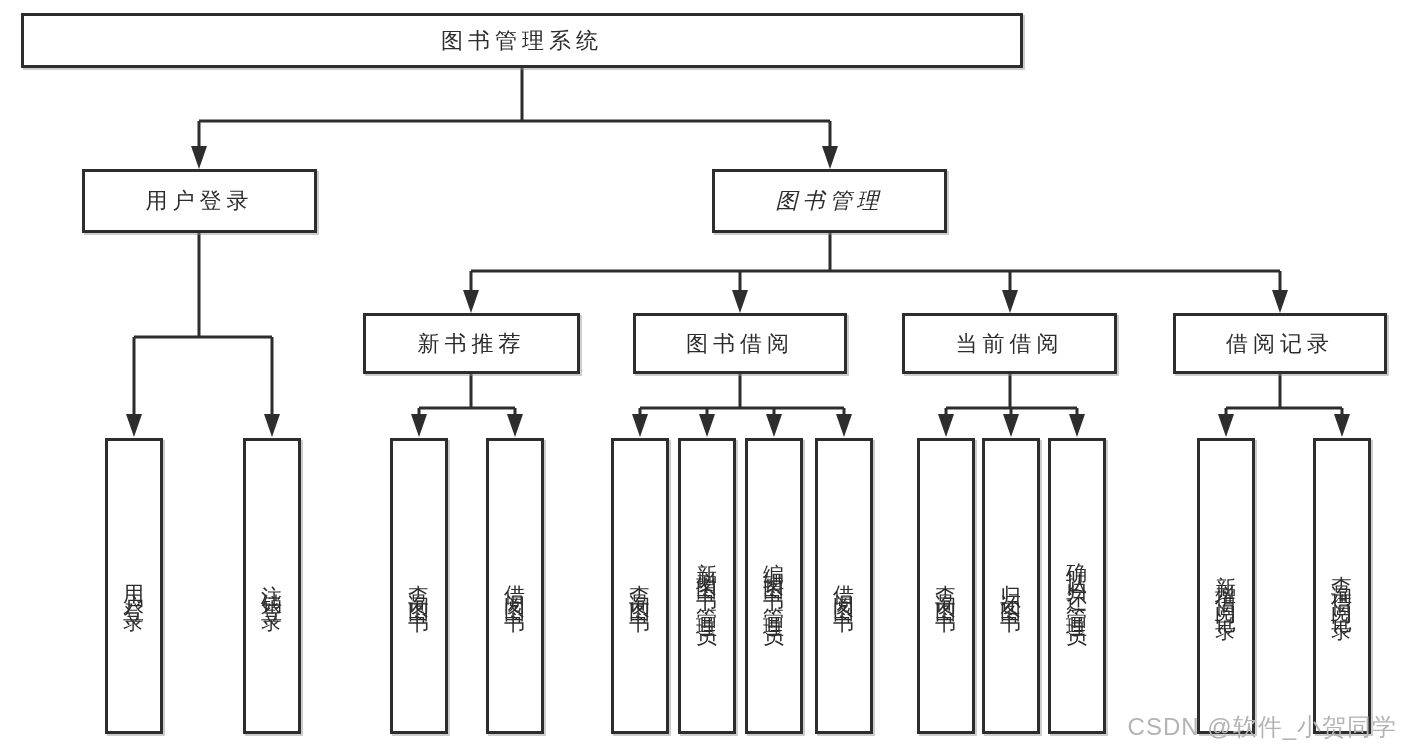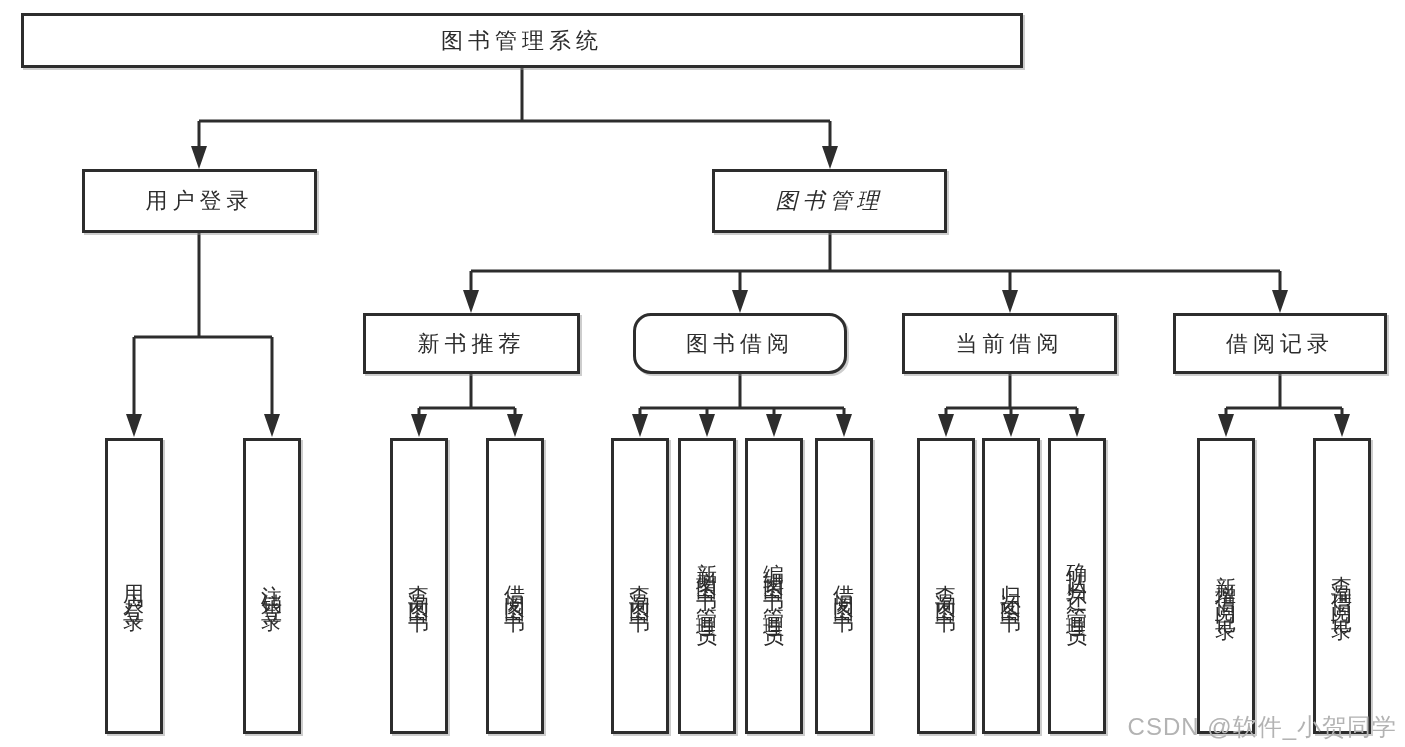--- a/index.html
+++ b/index.html
@@ -108,21 +108,21 @@
       <polygon points="1334,414 1350,414 1342,437"></polygon>
     </g>
   </svg>
 
   <div class="node h-node" style="left:21px; top:13px; width:1002px; height:55px;">图书管理系统</div>
 
   <div class="node h-node" style="left:82px; top:169px; width:235px; height:64px;">用户登录</div>
   <div class="node h-node" style="left:712px; top:169px; width:235px; height:64px;font-style:italic;">图书管理</div>
 
   <div class="node h-node" style="left:363px; top:313px; width:217px; height:61px;">新书推荐</div>
-  <div class="node h-node" style="left:633px; top:313px; width:214px; height:61px;border-radius:18px;">图书借阅</div>
+  <div class="node h-node" style="left:633px; top:313px; width:214px; height:61px;">图书借阅</div>
   <div class="node h-node" style="left:1173px; top:313px; width:214px; height:61px;">借阅记录</div>
   <div class="node h-node" style="left:902px; top:313px; width:215px; height:61px;">当前借阅</div>
 
   <div class="node v-node" style="left:105px; top:438px; width:58px; height:296px;">用户登录</div>
   <div class="node v-node" style="left:243px; top:438px; width:58px; height:296px;">注销登录</div>
 
   <div class="node v-node" style="left:390px; top:438px; width:58px; height:296px;">查询图书</div>
   <div class="node v-node" style="left:486px; top:438px; width:58px; height:296px;">借阅图书</div>
 
   <div class="node v-node" style="left:611px; top:438px; width:58px; height:296px;">查询图书</div>

